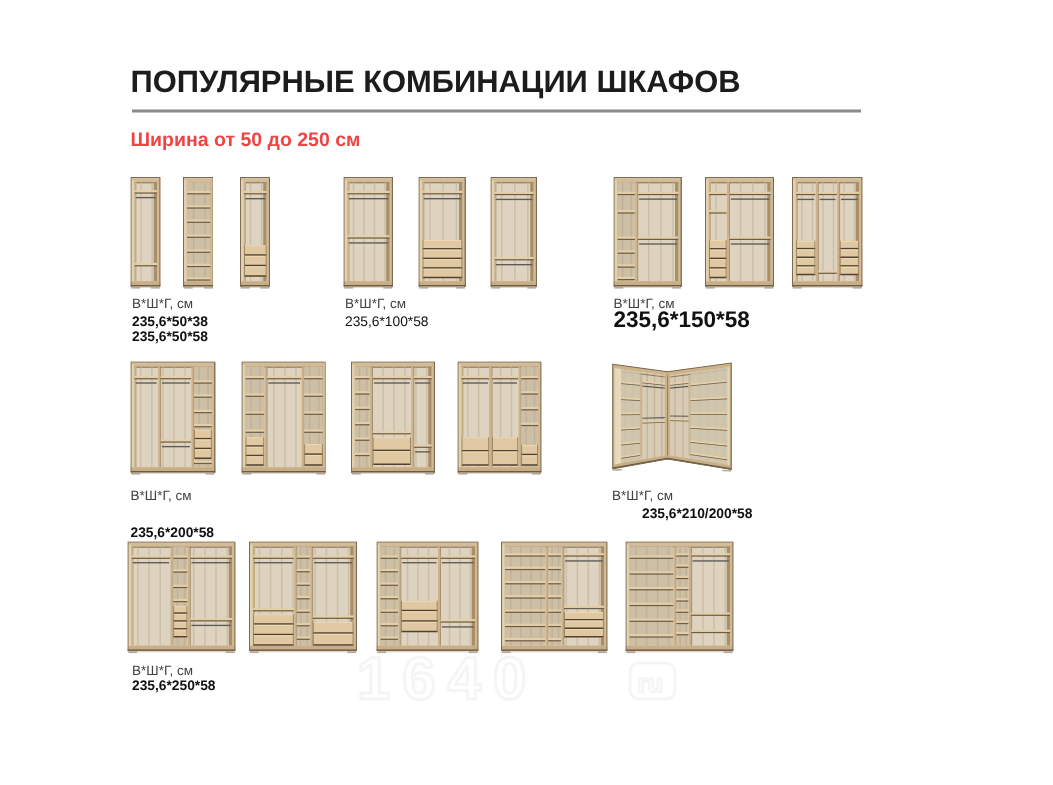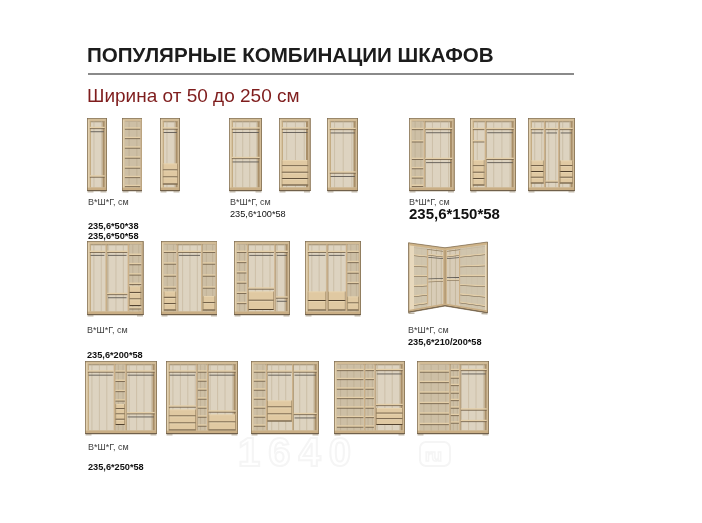--- a/index.html
+++ b/index.html
@@ -4,21 +4,21 @@
 html,body{margin:0;padding:0;background:#ffffff;}
 body{width:702px;height:523px;position:relative;overflow:hidden;
 font-family:"Liberation Sans", sans-serif;}
 </style></head>
 <body>
 
 <div style="position:absolute;left:87px;top:42.5px;font-size:20.6px;font-weight:bold;color:#1c1c1c;white-space:nowrap;">ПОПУЛЯРНЫЕ КОМБИНАЦИИ ШКАФОВ</div>
 
 <div style="position:absolute;left:88px;top:73.2px;width:486px;height:1.6px;background:#8a8a8a;"></div>
 
-<div style="position:absolute;left:87px;top:84.6px;font-size:19px;font-weight:normal;color:#7f1d1d;white-space:nowrap;">Ширина от 50 до 250 см</div>
+<div style="position:absolute;left:87px;top:84.6px;font-size:13px;font-weight:bold;color:#ef4444;white-space:nowrap;">Ширина от 50 до 250 см</div>
 
 <svg style="position:absolute;left:87px;top:117.5px;" width="20" height="75" viewBox="0 0 20 75">
     <rect x="0" y="0" width="20" height="73" fill="#d2bb96"></rect>
     <rect x="0.5" y="0.5" width="19" height="0.6" fill="#dcc9a6"></rect>
     <rect x="2.7" y="3.4" width="15" height="66" fill="#ddd3c0"></rect>
     <rect x="2.7" y="3.4" width="15" height="0.8" fill="#8f7c5f"></rect>
     <rect x="6.45" y="3.4" width="1" height="66" fill="#c2b297" opacity="0.6"></rect>
     <rect x="13.95" y="3.4" width="1" height="66" fill="#c2b297" opacity="0.6"></rect>
     <rect x="2.7" y="3.4" width="1.3" height="66" fill="#c4ac83"></rect>
     <rect x="15.5" y="3.4" width="2.2" height="66" fill="#a98f69"></rect>
@@ -101,21 +101,21 @@
     <rect x="0" y="69.6" width="20" height="3.4" fill="#c9ae85"></rect>
     <rect x="0" y="72" width="20" height="1" fill="#5e5143"></rect>
     <rect x="0.3" y="0.3" width="19.4" height="72.4" fill="none" stroke="#7a6950" stroke-width="0.7"></rect>
     <rect x="1.2" y="73.1" width="17.6" height="0.8" fill="#dad4c8"></rect>
     <rect x="0.5" y="73.2" width="6" height="1.2" fill="#b3aa99"></rect>
     <rect x="13.5" y="73.2" width="6" height="1.2" fill="#b3aa99"></rect>
   </svg>
 
 <div style="position:absolute;left:88px;top:198.3px;">
     <div style="font-size:9px;color:#404040;line-height:9.2px;">В*Ш*Г, см</div>
-    <div style="font-size:9.2px;font-weight:bold;color:#111;line-height:10.2px;margin-top:13px;">235,6*50*38<br>235,6*50*58</div>
+    <div style="font-size:9.2px;font-weight:bold;color:#111;line-height:10.2px;margin-top:1px;">235,6*50*38<br>235,6*50*58</div>
   </div>
 
 <svg style="position:absolute;left:229px;top:117.5px;" width="33" height="75" viewBox="0 0 33 75">
     <rect x="0" y="0" width="33" height="73" fill="#d2bb96"></rect>
     <rect x="0.5" y="0.5" width="32" height="0.6" fill="#dcc9a6"></rect>
     <rect x="2.7" y="3.4" width="28" height="66" fill="#ddd3c0"></rect>
     <rect x="2.7" y="3.4" width="28" height="0.8" fill="#8f7c5f"></rect>
     <rect x="6.2" y="3.4" width="1" height="66" fill="#c2b297" opacity="0.6"></rect>
     <rect x="13.2" y="3.4" width="1" height="66" fill="#c2b297" opacity="0.6"></rect>
     <rect x="20.2" y="3.4" width="1" height="66" fill="#c2b297" opacity="0.6"></rect>
@@ -711,21 +711,21 @@
     <polygon points="41,65.4 83.5,72.4 83.5,75 41,68" fill="#c9ae85"></polygon>
     <polygon points="4.5,73.7 41,67.2 41,68 4.5,74.5" fill="#5e5143"></polygon>
     <polygon points="41,67.2 83.5,74.2 83.5,75 41,68" fill="#5e5143"></polygon>
     <polygon points="4.5,4.8 41,9.8 83.5,4 83.5,75 41,68 4.5,74.5" fill="none" stroke="#7a6950" stroke-width="0.7"></polygon>
     <polygon points="4.5,74.8 10.5,74.6 10.5,75.7 4.5,75.9" fill="#b3aa99"></polygon>
     <polygon points="77.5,75.1 83.5,75.3 83.5,76.4 77.5,76.2" fill="#b3aa99"></polygon>
   </svg>
 
 <div style="position:absolute;left:408px;top:326.3px;">
     <div style="font-size:9px;color:#404040;line-height:9.2px;">В*Ш*Г, см</div>
-    <div style="font-size:9.2px;font-weight:bold;color:#111;line-height:10.2px;margin-top:1.2px;">235,6*210/200*58</div>
+    <div style="font-size:9.2px;font-weight:bold;color:#111;line-height:10.2px;margin-top:1.2px;margin-left:20px;">235,6*210/200*58</div>
   </div>
 
 <svg style="position:absolute;left:85px;top:360.5px;" width="72" height="75" viewBox="0 0 72 75">
     <rect x="0" y="0" width="72" height="73" fill="#d2bb96"></rect>
     <rect x="0.5" y="0.5" width="71" height="0.6" fill="#dcc9a6"></rect>
     <rect x="2.7" y="3.4" width="67" height="66" fill="#ddd3c0"></rect>
     <rect x="2.7" y="3.4" width="67" height="0.8" fill="#8f7c5f"></rect>
     <rect x="6.42" y="3.4" width="1" height="66" fill="#c2b297" opacity="0.6"></rect>
     <rect x="13.87" y="3.4" width="1" height="66" fill="#c2b297" opacity="0.6"></rect>
     <rect x="21.31" y="3.4" width="1" height="66" fill="#c2b297" opacity="0.6"></rect>
@@ -1078,20 +1078,20 @@
     <rect x="0" y="69.6" width="72" height="3.4" fill="#c9ae85"></rect>
     <rect x="0" y="72" width="72" height="1" fill="#5e5143"></rect>
     <rect x="0.3" y="0.3" width="71.4" height="72.4" fill="none" stroke="#7a6950" stroke-width="0.7"></rect>
     <rect x="1.2" y="73.1" width="69.6" height="0.8" fill="#dad4c8"></rect>
     <rect x="0.5" y="73.2" width="6" height="1.2" fill="#b3aa99"></rect>
     <rect x="65.5" y="73.2" width="6" height="1.2" fill="#b3aa99"></rect>
   </svg>
 
 <div style="position:absolute;left:88px;top:442.6px;">
     <div style="font-size:9px;color:#404040;line-height:9.2px;">В*Ш*Г, см</div>
-    <div style="font-size:9.2px;font-weight:bold;color:#111;line-height:10.2px;margin-top:10px;text-align:right;">235,6*250*58</div>
+    <div style="font-size:9.2px;font-weight:bold;color:#111;line-height:10.2px;margin-top:0;text-align:right;">235,6*250*58</div>
   </div>
 
 <svg style="position:absolute;left:238px;top:428px;" width="230" height="55" viewBox="0 0 230 55">
     <text x="0" y="38" font-family="Liberation Sans, sans-serif" font-size="40" font-weight="bold" letter-spacing="8" fill="none" stroke="#f5f5f5" stroke-width="2">1640</text>
     <rect x="182" y="14" width="30" height="24" rx="6" fill="none" stroke="#f5f5f5" stroke-width="2"></rect>
     <text x="187" y="33" font-family="Liberation Sans, sans-serif" font-size="17" font-weight="bold" fill="none" stroke="#f5f5f5" stroke-width="1.5">ru</text>
   </svg>
 
 </body></html>

